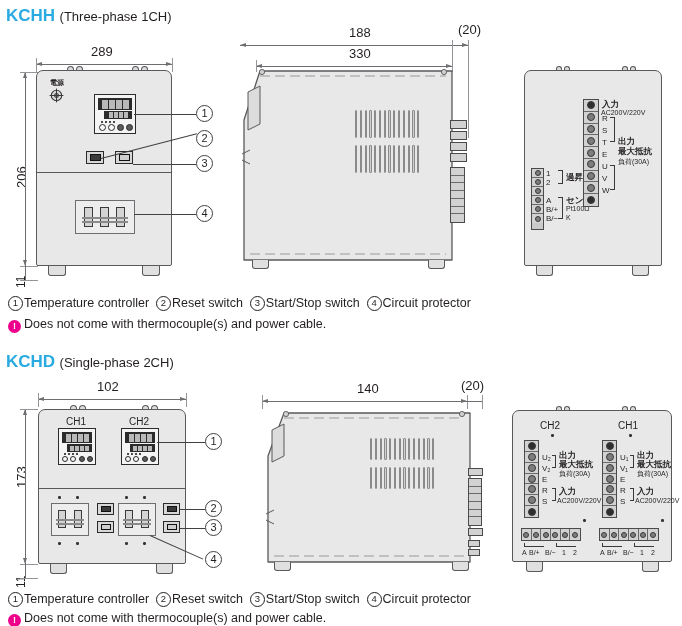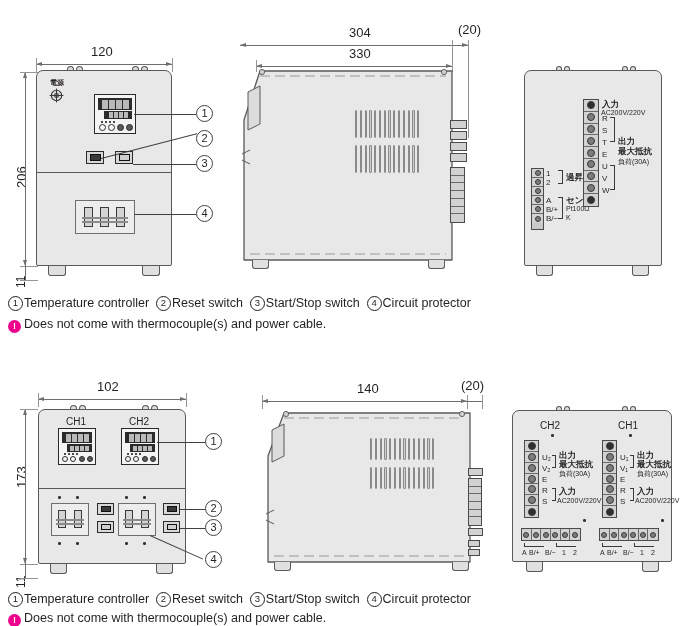--- a/index.html
+++ b/index.html
@@ -115,24 +115,28 @@
   .chlabel{font-size:10px;color:#231f20;font-weight:normal;}
   .dot{width:2.5px;height:2.5px;border-radius:50%;background:#333;}
 
   .powermark{font-size:7px;font-weight:bold;color:#231f20;line-height:1;}
 </style>
 </head>
 <body>
 
 <div class="stage">
 
+  <div class="abs" style="left:6px;top:6px;">
+    <span class="model-title">KCHH</span>
+    <span class="model-sub">(Three-phase 1CH)</span>
+  </div>
 
   <div>
 
-    <div class="abs dim-txt" style="left:91px;top:44px;">120</div>
+    <div class="abs dim-txt" style="left:91px;top:44px;">289</div>
     <div class="abs dimline" style="left:36px;top:64px;width:136px;"></div>
     <div class="abs arrow-l" style="left:36px;top:61.5px;"></div>
     <div class="abs arrow-r" style="left:166px;top:61.5px;"></div>
     <div class="abs extline" style="left:36px;top:58px;height:14px;"></div>
     <div class="abs extline" style="left:172px;top:58px;height:14px;"></div>
 
     <div class="abs dim-txt-v" style="left:14px;top:188px;">206</div>
     <div class="abs dimline-v" style="left:25px;top:72px;height:194px;"></div>
     <div class="abs arrow-u" style="left:22.5px;top:72px;"></div>
     <div class="abs arrow-d" style="left:22.5px;top:260px;"></div>
@@ -212,21 +216,21 @@
     <div class="abs callout" style="left:196px;top:155px;">3</div>
     <div class="abs callout" style="left:196px;top:205px;">4</div>
 
     <div class="abs leader" style="left:134px;top:113.5px;width:62px;"></div>
     <div class="abs leader" style="left:101px;top:158px;width:99px;transform:rotate(-14.5deg);"></div>
     <div class="abs leader" style="left:133px;top:163.5px;width:63px;"></div>
     <div class="abs leader" style="left:134px;top:213.5px;width:62px;"></div>
   </div>
 
   <div>
-    <div class="abs dim-txt" style="left:349px;top:25px;">304</div>
+    <div class="abs dim-txt" style="left:349px;top:25px;">188</div>
     <div class="abs dimline" style="left:240px;top:45px;width:228px;"></div>
     <div class="abs arrow-l" style="left:240px;top:42.5px;"></div>
     <div class="abs arrow-r" style="left:462px;top:42.5px;"></div>
 
     <div class="abs dim-txt" style="left:349px;top:46px;">330</div>
     <div class="abs dimline" style="left:256px;top:66px;width:196px;"></div>
     <div class="abs arrow-l" style="left:256px;top:63.5px;"></div>
     <div class="abs arrow-r" style="left:446px;top:63.5px;"></div>
 
     <div class="abs dim-txt" style="left:458px;top:22px;">(20)</div>
@@ -392,20 +396,24 @@
     <div class="abs foot" style="left:632px;top:266px;width:17px;height:10px;"></div>
   </div>
 
   <div class="abs caption" style="left:8px;top:296px;">
     <span class="cap-num">1</span><span>Temperature controller</span>&nbsp;&nbsp;<span class="cap-num">2</span><span>Reset switch</span>&nbsp;&nbsp;<span class="cap-num">3</span><span>Start/Stop switch</span>&nbsp;&nbsp;<span class="cap-num">4</span><span>Circuit protector</span>
   </div>
   <div class="abs caption" style="left:8px;top:317px;">
     <span class="note-icon">!</span><span>Does not come with thermocouple(s) and power cable.</span>
   </div>
 
+  <div class="abs" style="left:6px;top:352px;">
+    <span class="model-title">KCHD</span>
+    <span class="model-sub">(Single-phase 2CH)</span>
+  </div>
 
   <div>
     <div class="abs dim-txt" style="left:97px;top:379px;">102</div>
     <div class="abs dimline" style="left:38px;top:399px;width:148px;"></div>
     <div class="abs arrow-l" style="left:38px;top:396.5px;"></div>
     <div class="abs arrow-r" style="left:180px;top:396.5px;"></div>
     <div class="abs extline" style="left:38px;top:393px;height:14px;"></div>
     <div class="abs extline" style="left:186px;top:393px;height:14px;"></div>
 
     <div class="abs dim-txt-v" style="left:14px;top:488px;">173</div>

